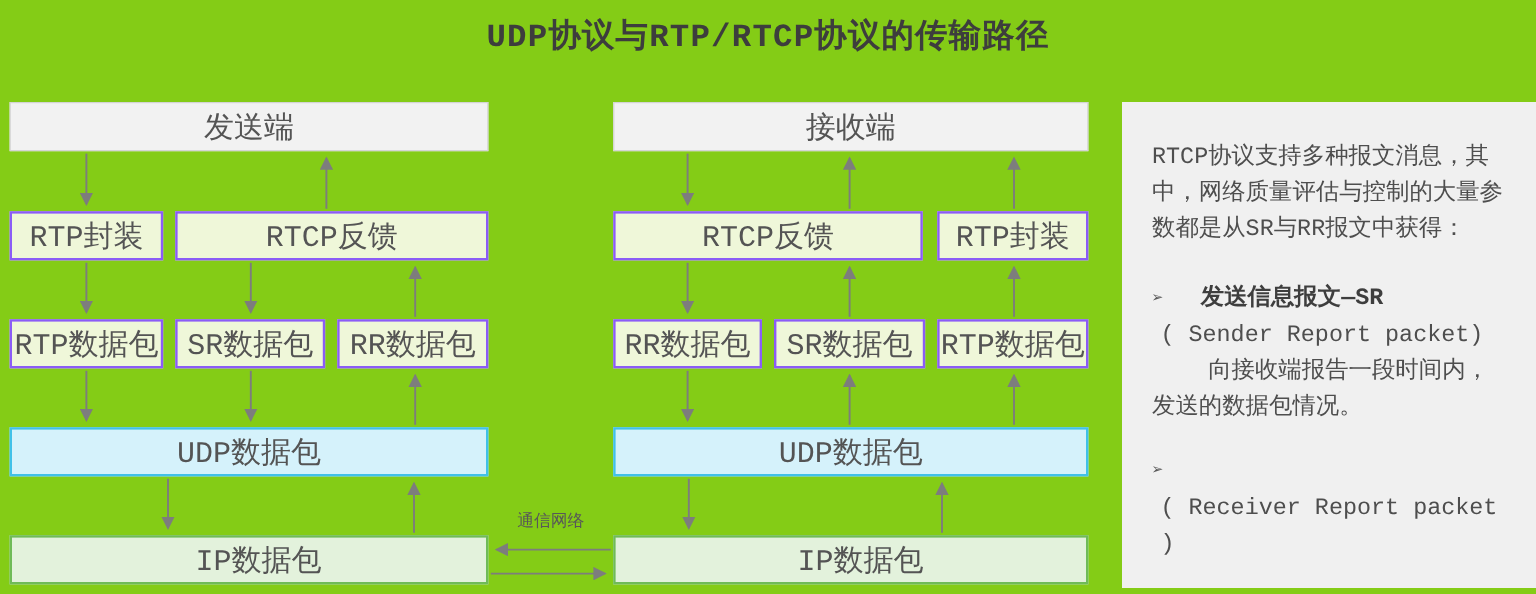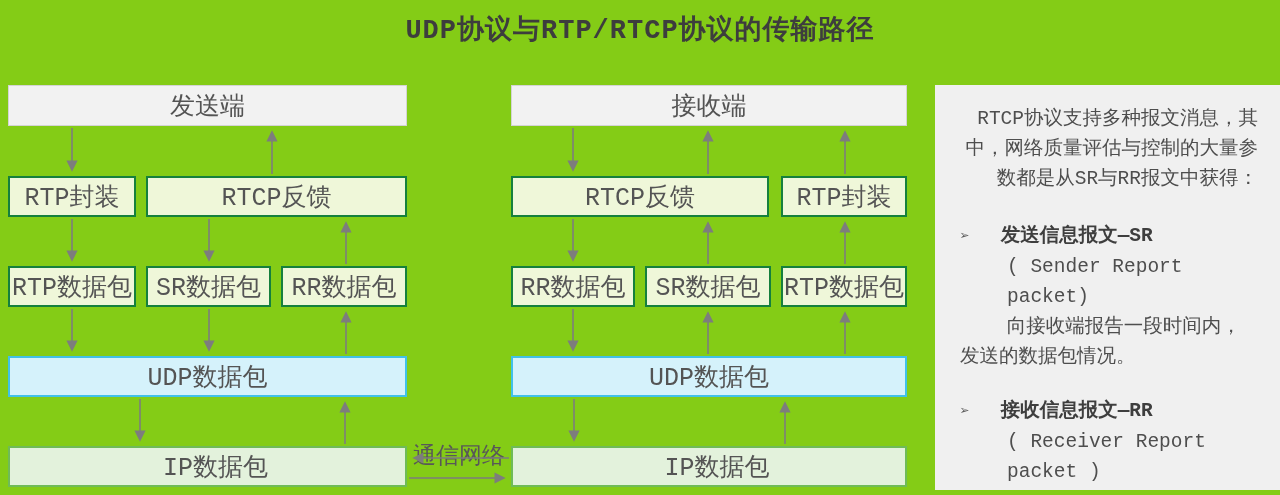--- a/index.html
+++ b/index.html
@@ -13,21 +13,21 @@
     position:absolute; left:0; top:11px; width:1280px;
     text-align:center; font-size:27px; font-weight:bold; color:#3d3d3d;
     letter-spacing:1px;
   }
   .node {
     position:absolute; height:41px; box-sizing:border-box;
     display:flex; align-items:center; justify-content:center;
     font-size:25px; color:#545454; white-space:nowrap;
   }
   .gray    { background:#f2f2f2; border:1px solid #d4d4d4; }
-  .green   { background:#eff7d9; border:2px solid #15803d; }
+  .green   { background:#eff7d9; border:2px solid #8b5cf6; }
   .cyan    { background:#d5f2fb; border:2px solid #41c1e8; }
   .ipgreen { background:#e3f2dc; border:2px solid #6fbb58;padding-left:16px; }
 
   
   #n-send     { left:8px;   top:85px;  width:399px; }
   #n-rtpenc-l { left:8px;   top:176px; width:128px; }
   #n-rtcpfb-l { left:146px; top:176px; width:261px; }
   #n-rtppkt-l { left:8px;   top:266px; width:128px; }
   #n-srpkt-l  { left:146px; top:266px; width:125px; }
   #n-rrpkt-l  { left:281px; top:266px; width:126px; }
@@ -38,39 +38,39 @@
   #n-recv     { left:511px; top:85px;  width:396px; }
   #n-rtcpfb-r { left:511px; top:176px; width:258px; }
   #n-rtpenc-r { left:781px; top:176px; width:126px; }
   #n-rrpkt-r  { left:511px; top:266px; width:124px; }
   #n-srpkt-r  { left:645px; top:266px; width:126px; }
   #n-rtppkt-r { left:781px; top:266px; width:126px; }
   #n-udp-r    { left:511px; top:356px; width:396px; }
   #n-ip-r     { left:511px; top:446px; width:396px; }
 
   .net-label {
-    position:absolute; left:407px; top:440px; width:104px;
-    text-align:center; font-size:23px; color:#585858; white-space:nowrap;
+    position:absolute; left:407px; top:425px; width:104px;
+    text-align:center; font-size:14px; color:#585858; white-space:nowrap;
   }
 
   .arrows { position:absolute; left:0; top:0; pointer-events:none; }
 
   
   .panel {
     position:absolute; left:935px; top:85px; width:345px; height:405px;
     box-sizing:border-box; background:#f0f0f0;
     padding:19px 22px 0 25px;
     font-size:19.5px; line-height:30px; color:#4e4e4e;
   }
-  .panel-intro { margin:0 0 27px 0;text-align:right; }
+  .panel-intro { margin:12px 0 27px 0; }
   .panel-item  { margin:0 0 24px 0; }
   .item-head   { display:flex; align-items:baseline; gap:10px; }
   .bullet      { font-size:16px; color:#5a5a5a; flex:0 0 auto; }
   .head-text   { font-weight:bold; color:#3e3e3e;margin-left:21px; }
-  .item-sub    { padding-left:7px;margin-left:40px; }
+  .item-sub    { padding-left:7px; }
   .item-desc   { text-indent:2.4em; }
 </style>
 </head>
 <body>
 
 <div class="stage">
 
   <div class="title">UDP协议与RTP/RTCP协议的传输路径</div>
 
   <div class="node gray" id="n-send">发送端</div>
@@ -137,19 +137,18 @@
         <span class="bullet">➢</span>
         <span class="head-text">发送信息报文—SR</span>
       </div>
       <div class="item-sub">( Sender Report packet)</div>
       <div class="item-desc">向接收端报告一段时间内，发送的数据包情况。</div>
     </div>
 
     <div class="panel-item">
       <div class="item-head">
         <span class="bullet">➢</span>
-        <span class="head-text">接收信息报文—RR</span>
       </div>
       <div class="item-sub">( Receiver Report packet )</div>
     </div>
   </div>
 
 </div>
 
 </body></html>

